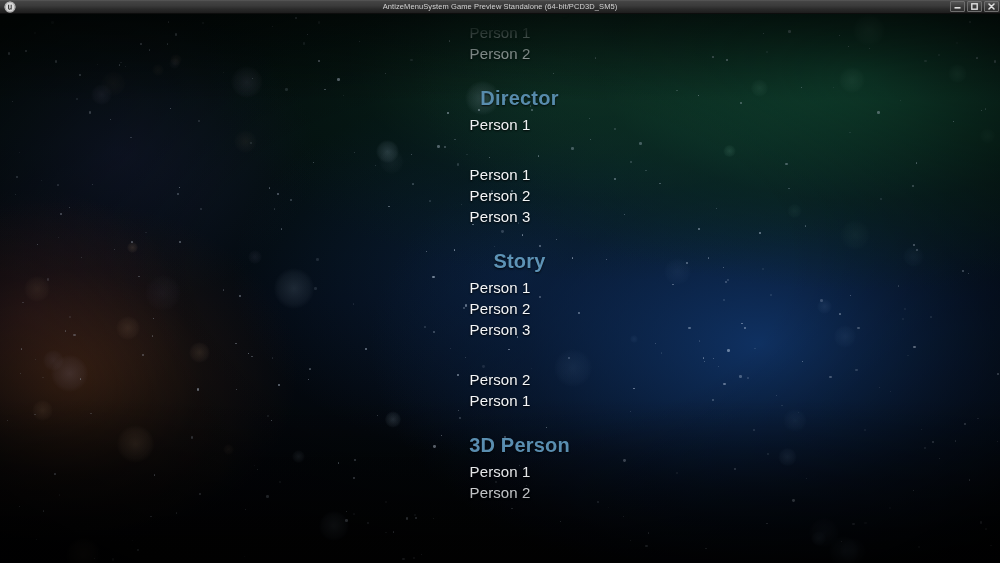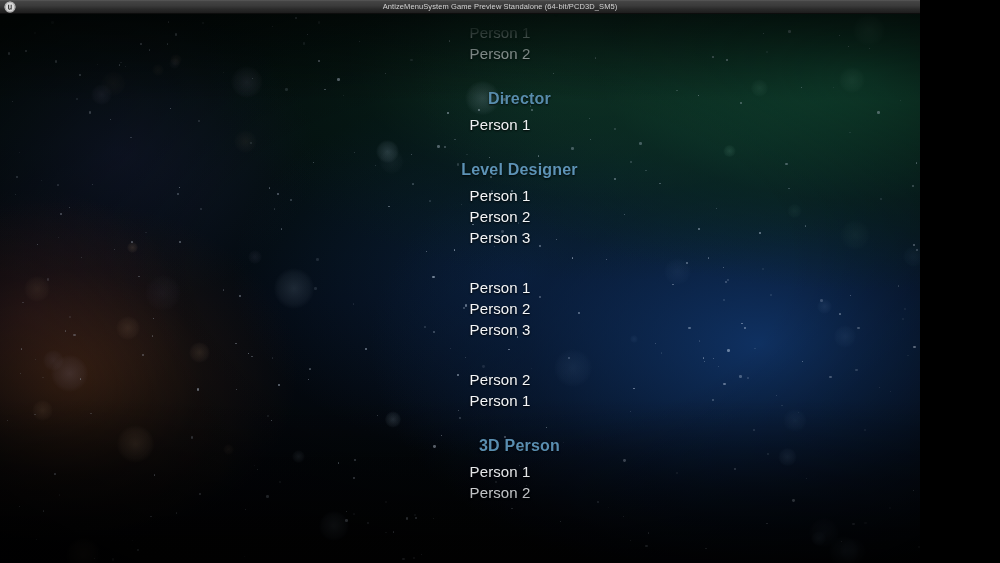--- a/index.html
+++ b/index.html
@@ -11,21 +11,21 @@
     height: 563px;
     overflow: hidden;
   }
   body {
     font-family: "Liberation Sans", sans-serif;
     -webkit-font-smoothing: antialiased;
   }
 
   #app {
     position: relative;
-    width: 920px;
+    width: 1000px;
     height: 563px;
     overflow: hidden;
   }
 
   
   .titlebar {
     position: absolute;
     top: 0; left: 0;
     width: 1000px;
     height: 14px;
@@ -131,21 +131,21 @@
   }
   .credits-roll {
     position: absolute;
     left: 0;
     top: -18px;
     width: 1000px;
     text-align: center;
   }
   .credit-section { margin: 0; }
   .section-header {
-    font-size: 16px;
+    font-size: 20px;
     font-weight: bold;
     color: #5d93b6;
     line-height: 21px;
     letter-spacing: 0.2px;
     text-shadow: 0 1px 2px rgba(0,0,0,0.85);
     padding-left: 39px;
   }
   .section-gap { height: 24px; }
   .credit-name {
     font-size: 15px;
@@ -584,28 +584,28 @@
             <div class="credit-name" style="color: rgb(244, 246, 248);">Person 2</div>
           </div>
           <div class="section-gap"></div>
           <div class="credit-section">
             <div class="section-header" style="color: rgb(93, 147, 182);">Director</div>
             <div style="height: 5px;"></div>
             <div class="credit-name" style="color: rgb(244, 246, 248);">Person 1</div>
           </div>
           <div class="section-gap"></div>
           <div class="credit-section">
-            <div class="section-header" style="color: rgb(93, 147, 182);">Level Designer</div>
             <div style="height: 5px;"></div>
             <div class="credit-name" style="color: rgb(244, 246, 248);">Person 1</div>
             <div class="credit-name" style="color: rgb(244, 246, 248);">Person 2</div>
             <div class="credit-name" style="color: rgb(244, 246, 248);">Person 3</div>
           </div>
           <div class="section-gap"></div>
           <div class="credit-section">
+            <div class="section-header" style="color: rgb(93, 147, 182);">Story</div>
             <div style="height: 5px;"></div>
             <div class="credit-name" style="color: rgb(244, 246, 248);">Person 1</div>
             <div class="credit-name" style="color: rgb(244, 246, 248);">Person 2</div>
             <div class="credit-name" style="color: rgb(244, 246, 248);">Person 3</div>
           </div>
           <div class="section-gap"></div>
           <div class="credit-section">
             <div style="height: 5px;"></div>
             <div class="credit-name" style="color: rgb(244, 246, 248);">Person 2</div>
             <div class="credit-name" style="color: rgb(244, 246, 248);">Person 1</div>

